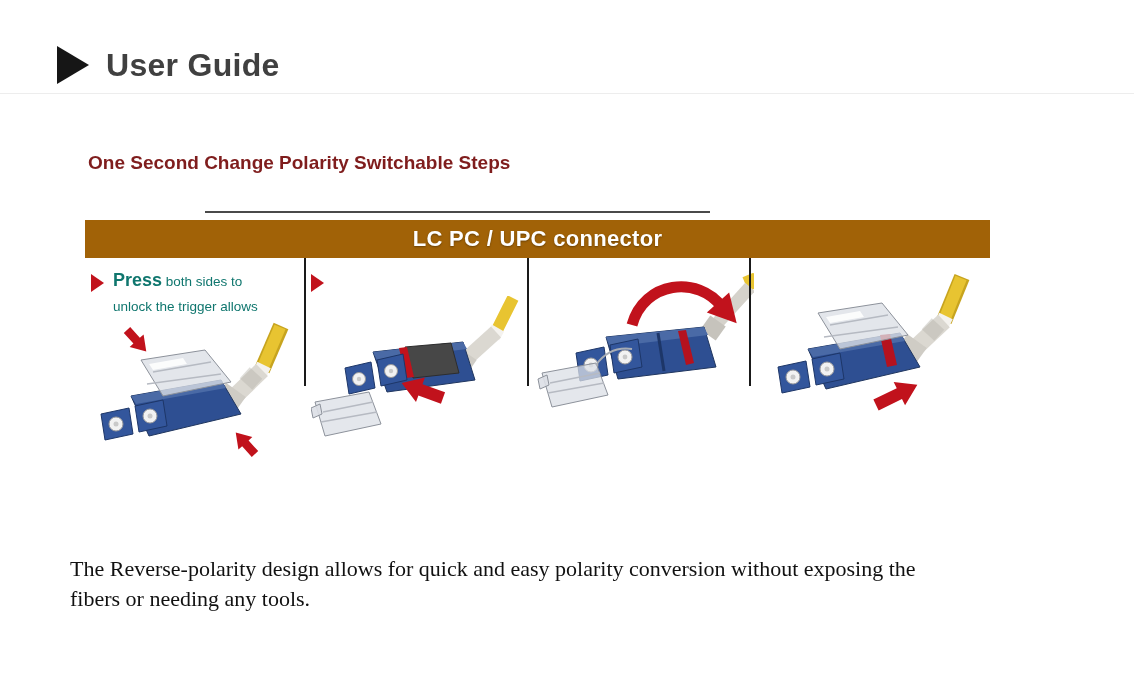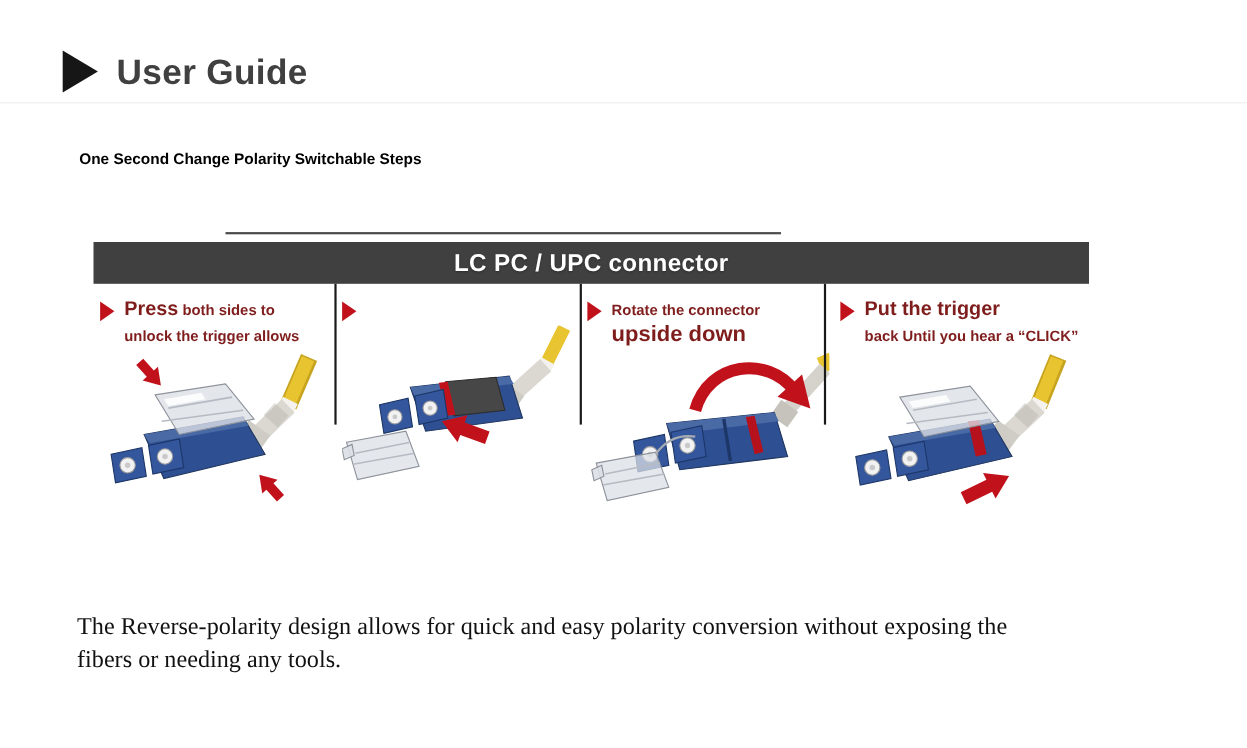--- a/index.html
+++ b/index.html
@@ -11,45 +11,45 @@
   .header { position:absolute; left:57px; top:46px; display:flex; align-items:flex-end; gap:17px; }
   .title-tri {
     width:0; height:0;
     border-left:32px solid #161616;
     border-top:19px solid transparent; border-bottom:19px solid transparent;
   }
   .page-title { margin:0; font-size:32px; font-weight:bold; color:#404040; letter-spacing:0.3px; }
   .header-rule { position:absolute; left:0; top:93px; width:1134px; height:1px; background:#ededed; }
 
   
-  .subtitle { position:absolute; left:72px; top:136px; margin:0; font-size:14px; font-weight:bold; color:#000000; }
+  .subtitle { position:absolute; left:72px; top:136px; margin:16px; font-size:19px; font-weight:bold; color:#7f1d1d; }
 
   
   .diagram { position:absolute; left:85px; top:220px; width:905px; }
   .pre-line { position:absolute; left:120px; top:-9px; width:505px; height:2px; background:#4a4a4a; }
   .banner {
-    height:38px; background:#404040; display:flex; align-items:center; justify-content:center;
+    height:38px; background:#a16207; display:flex; align-items:center; justify-content:center;
   }
   .banner-label {
     color:#ffffff; font-size:22px; font-weight:bold; letter-spacing:0.3px;
     text-shadow:0 1px 2px rgba(0,0,0,0.35);
   }
   .columns { position:relative; display:flex; }
   .divider { position:absolute; top:0; width:2px; height:128px; background:#1a1a1a; }
   .divider.d1 { left:219px; } .divider.d2 { left:442px; } .divider.d3 { left:664px; }
   .col { box-sizing:border-box; padding:11px 0 0 6px; }
   .col.c1 { width:220px; } .col.c2 { width:223px; } .col.c3 { width:222px; } .col.c4 { width:240px; }
   .step-head { display:flex; align-items:flex-start; gap:9px; }
   .col.c4 .step-head { padding-left:8px; }
   .bullet {
     width:0; height:0; margin-top:5px; flex:0 0 auto;
     border-left:13px solid #c1121c;
     border-top:9px solid transparent; border-bottom:9px solid transparent;
   }
-  .step-text { color:#7f1d1d;font-weight:bold; }
+  .step-text { color:#0f766e; }
   .step-text .l1, .step-text .l2 { line-height:22px; white-space:pre; }
   .step-text span { font-size:13.5px; }
   .step-text .l1 b { font-size:18px; }
   .step-text .l2 b { font-size:20px; }
   .art { display:block; margin-top:4px; }
   .col.c1 .art { margin-left:-8px; }
   .col.c3 .art { margin-left:2px; }
 
   
   .description {
@@ -138,27 +138,20 @@
           <polygon points="4,106 58,96 70,128 14,140" fill="rgba(219,223,230,0.75)" stroke="#8d929b"></polygon>
           <path d="M12,116 L62,106 M10,126 L66,116" stroke="#b6bac2" stroke-width="1.4" fill="none"></path>
           <polygon points="0,112 9,108 11,118 2,122" fill="rgba(219,223,230,0.9)" stroke="#8d929b"></polygon>
           <g transform="translate(132,102) rotate(200)">
             <path d="M0,-6 L24,-6 L24,-13 L44,0 L24,13 L24,6 L0,6 Z" fill="#c1121c"></path>
           </g>
         </svg>
       </div>
 
       <div class="col c3">
-        <div class="step-head">
-          <span class="bullet"></span>
-          <div class="step-text">
-            <div class="l1"><b></b><span>Rotate the connector</span></div>
-            <div class="l2"><b>upside down</b><span></span></div>
-          </div>
-        </div>
         <svg class="art" width="218" height="152" viewBox="0 0 218 152">
           <path d="M212,2 L218,16" stroke="#e8c431" stroke-width="12" fill="none"></path>
           <path d="M214,14 L176,56" stroke="#d5d2cb" stroke-width="13" fill="none"></path>
           <path d="M182,48 L172,62" stroke="#c6c3bc" stroke-width="19" fill="none"></path>
           <polygon points="70,64 168,54 180,94 82,106" fill="#2e4f92" stroke="#20365f"></polygon>
           <polygon points="70,64 168,54 172,62 74,74" fill="#4a6aa6"></polygon>
           <path d="M122,60 L128,98" stroke="#1d3668" stroke-width="3"></path>
           <polygon points="142,58 150,57 158,90 150,92" fill="#b5121e"></polygon>
           <polygon points="40,80 68,74 72,102 44,108" fill="#33569c" stroke="#1d3668"></polygon>
           <polygon points="74,72 102,66 106,94 78,100" fill="#33569c" stroke="#1d3668"></polygon>
@@ -173,27 +166,20 @@
           <g>
             <path d="M96,52 C 108,8 162,2 186,34" stroke="#c1121c" stroke-width="11" fill="none"></path>
             <g transform="translate(186,34) rotate(48)">
                 <path d="M-6,-15 L22,0 L-6,15 Z" fill="#c1121c"></path>
               </g>
           </g>
         </svg>
       </div>
 
       <div class="col c4">
-        <div class="step-head">
-          <span class="bullet"></span>
-          <div class="step-text">
-            <div class="l1"><b>Put the trigger</b><span></span></div>
-            <div class="l2"><b></b><span>back Until you hear a “CLICK”</span></div>
-          </div>
-        </div>
         <svg class="art" width="236" height="152" viewBox="0 0 236 152">
           <path d="M206,4 L188,48" stroke="#c7a41f" stroke-width="16" fill="none"></path>
           <path d="M205,5 L189,45" stroke="#e8c431" stroke-width="12" fill="none"></path>
           <path d="M190,43 L185,53" stroke="#f4f2ee" stroke-width="15" fill="none"></path>
           <path d="M188,48 L156,78" stroke="#dbd8d1" stroke-width="17" fill="none"></path>
           <path d="M182,51 L172,62" stroke="#b9b6ae" stroke-width="17" fill="none" opacity="0.45"></path>
           <path d="M161,68 L151,82" stroke="#cfccc5" stroke-width="24" fill="none"></path>
           <polygon points="52,76 144,60 164,94 70,116" fill="#2e4f92" stroke="#20365f"></polygon>
           <polygon points="52,76 144,60 149,68 57,84" fill="#4a6aa6"></polygon>
           <polygon points="124,62 134,61 141,92 131,94" fill="#b5121e"></polygon>

